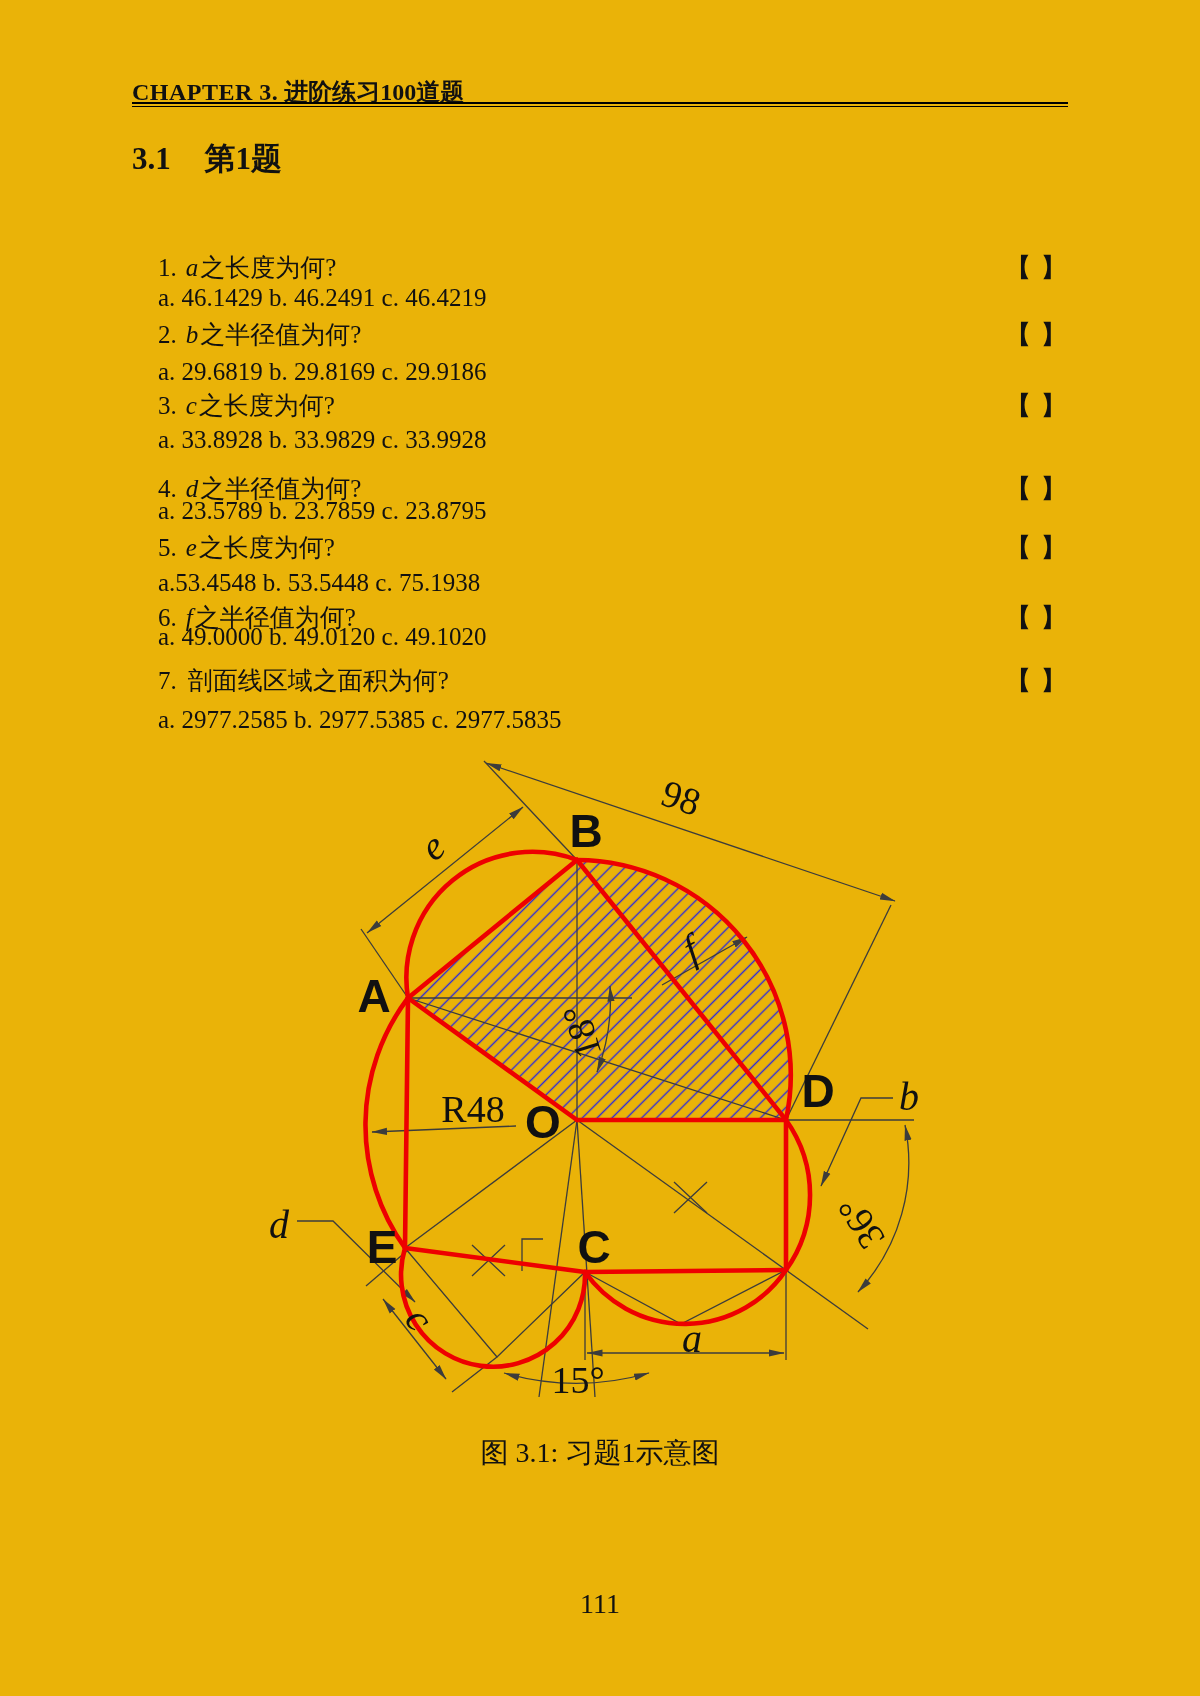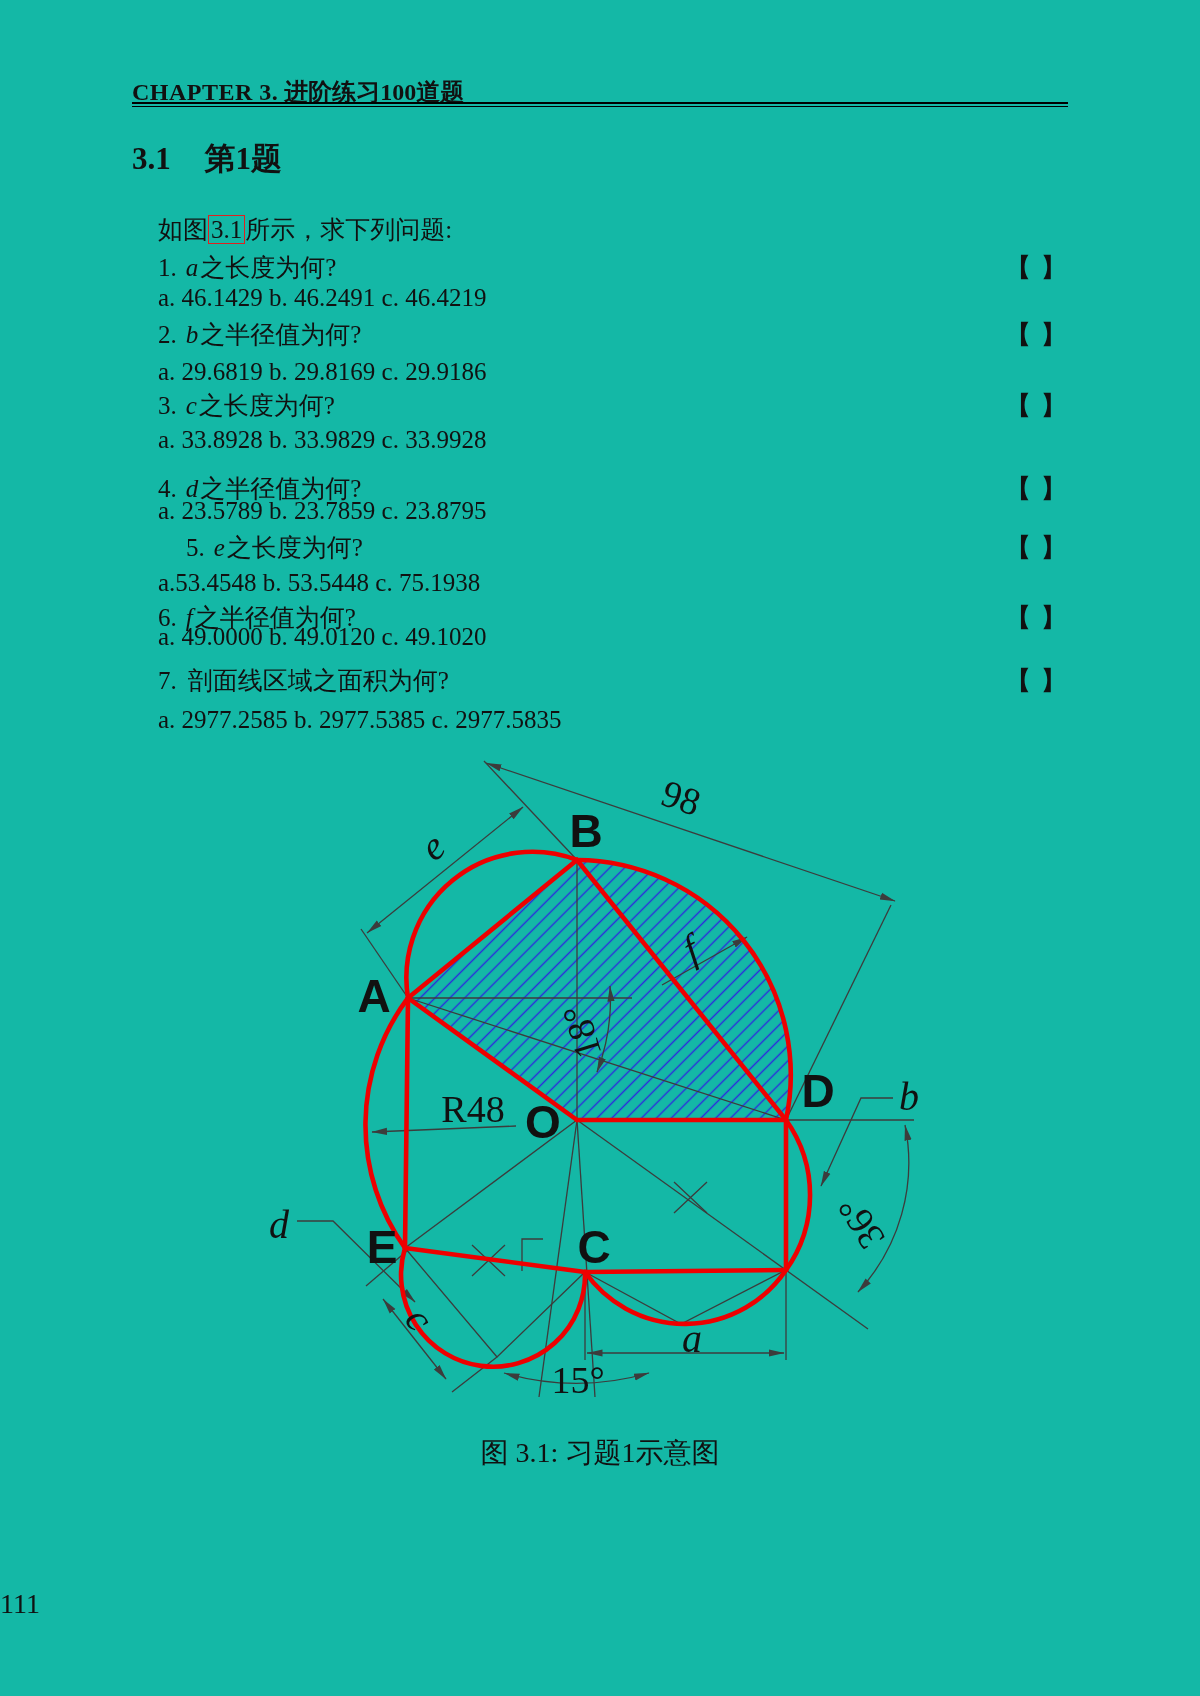--- a/index.html
+++ b/index.html
@@ -1,37 +1,37 @@
 <!DOCTYPE html>
 <html><head>
 <meta charset="utf-8">
 <style>
   html,body{margin:0;padding:0;background:#888;}
-  .page{position:relative;width:1200px;height:1696px;background:#14b8a6;
+  .page{position:relative;width:1200px;height:1696px;background:#eab308;
         font-family:"Liberation Serif","DejaVu Serif",serif;color:#111;overflow:hidden;}
   
   .hdr{position:absolute;left:132px;right:132px;top:76px;display:flex;
        justify-content:space-between;align-items:baseline;font-size:24px;font-weight:bold;}
   .hdr .chap{letter-spacing:0.5px;}
   .hdr-rule{position:absolute;left:132px;right:132px;top:102px;height:2px;
             border-top:2.4px solid #000;border-bottom:1.1px solid #000;}
   
   .section{position:absolute;left:132px;top:138px;font-size:31px;font-weight:bold;}
   .section .sec-num{margin-right:26px;}
   
   .line{position:absolute;left:158px;right:132px;font-size:25px;line-height:28px;white-space:nowrap;}
   .qvar,.dim-letter{font-style:italic;}
   .qno{margin-right:9px;}
   .qvar{margin-right:2px;}
   .bracket{position:absolute;right:0;top:0;font-weight:bold;letter-spacing:2px;}
   .figref{border:1.6px solid #e02020;padding:0 2px;color:#111;text-decoration:none;}
   
   svg.fig{position:absolute;left:0;top:0;pointer-events:none;}
   .caption{position:absolute;left:0;top:1434px;width:100%;text-align:center;font-size:28px;font-family:Liberation Serif, serif;}
-  .pagenum{position:absolute;left:0;top:1588px;width:100%;text-align:left;font-size:28px;}
+  .pagenum{position:absolute;left:0;top:1588px;width:100%;text-align:center;font-size:28px;}
   
   text.ptlbl{font-family:"Liberation Sans","DejaVu Sans",sans-serif;font-weight:bold;font-size:46px;fill:#111;}
   text.dimtxt{font-family:"Liberation Serif","DejaVu Serif",serif;font-size:38px;fill:#111;}
   text.dimit{font-family:"Liberation Serif","DejaVu Serif",serif;font-style:italic;font-size:40px;fill:#111;}
 </style>
 </head>
 <body>
 
 <div class="page">
 
@@ -41,23 +41,20 @@
       <span>进阶练习100道题</span>
     </div>
   </div>
   <div class="hdr-rule"></div>
 
   <div class="section">
     <span class="sec-num">3.1</span>
     <span>第1题</span>
   </div>
 
-  <div class="line" style="top:216px">
-    <span>如图</span><a href="#" class="figref">3.1</a><span>所示，求下列问题:</span>
-  </div>
 
   <div id="q-container">
     <div class="line q" style="top: 254px;">
       <span class="qno">1.</span><span class="qvar">a</span><span class="qtext">之长度为何?</span>
       <span class="bracket">【 】</span>
     </div>
     <div class="line a" style="top: 284px;">a. 46.1429 b. 46.2491 c. 46.4219</div>
 
     <div class="line q" style="top: 321px;">
       <span class="qno">2.</span><span class="qvar">b</span><span class="qtext">之半径值为何?</span>
@@ -70,21 +67,21 @@
       <span class="bracket">【 】</span>
     </div>
     <div class="line a" style="top: 426px;">a. 33.8928 b. 33.9829 c. 33.9928</div>
 
     <div class="line q" style="top: 475px;">
       <span class="qno">4.</span><span class="qvar">d</span><span class="qtext">之半径值为何?</span>
       <span class="bracket">【 】</span>
     </div>
     <div class="line a" style="top: 497px;">a. 23.5789 b. 23.7859 c. 23.8795</div>
 
-    <div class="line q" style="top: 534px; margin-left: 28px;">
+    <div class="line q" style="top: 534px;">
       <span class="qno">5.</span><span class="qvar">e</span><span class="qtext">之长度为何?</span>
       <span class="bracket">【 】</span>
     </div>
     <div class="line a" style="top: 569px;">a.53.4548 b. 53.5448 c. 75.1938</div>
 
     <div class="line q" style="top: 604px;">
       <span class="qno">6.</span><span class="qvar">f</span><span class="qtext">之半径值为何?</span>
       <span class="bracket">【 】</span>
     </div>
     <div class="line a" style="top: 623px;">a. 49.0000 b. 49.0120 c. 49.1020</div>

